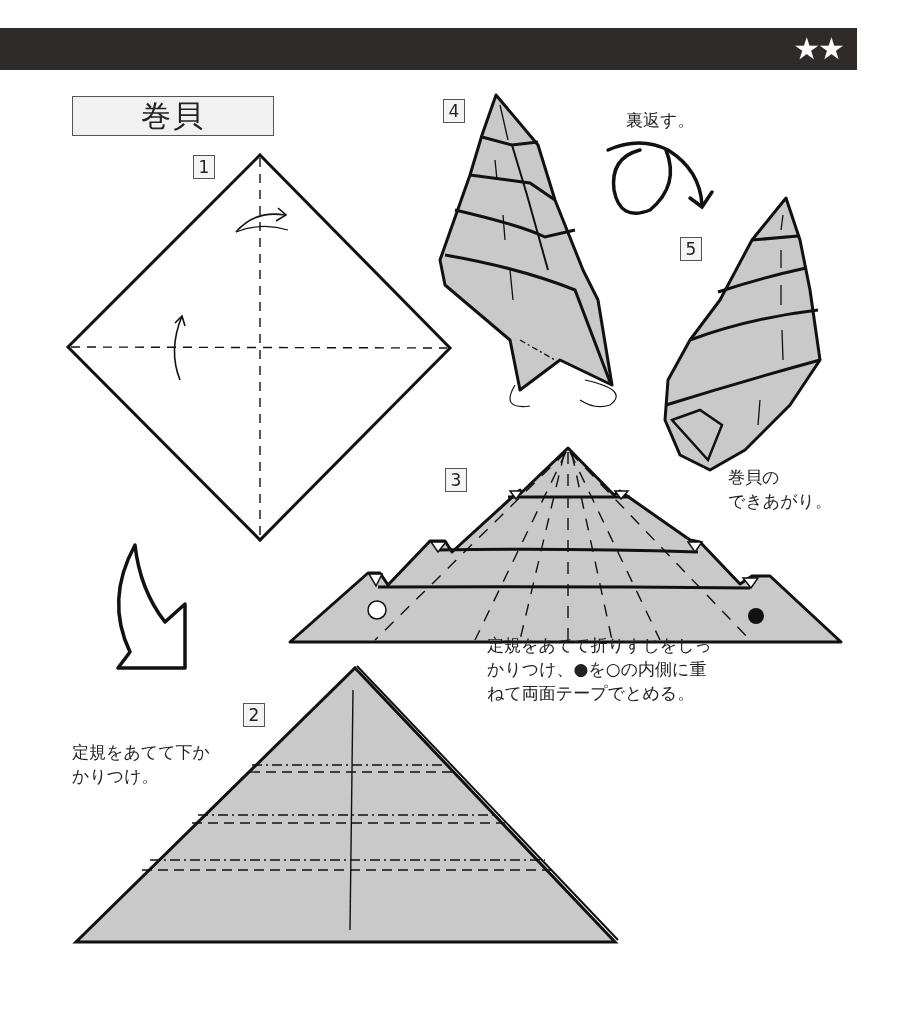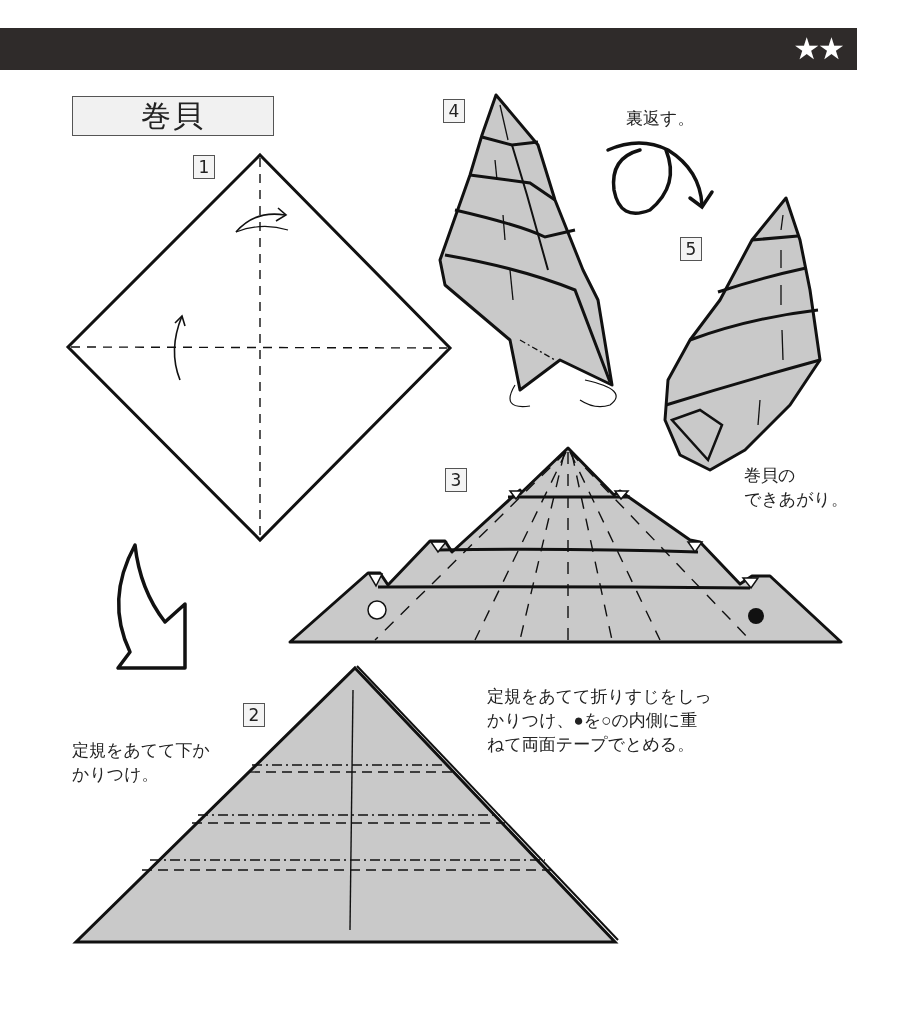--- a/index.html
+++ b/index.html
@@ -4,21 +4,21 @@
 <style>
   html, body { margin:0; padding:0; background:#ffffff; }
   body { width:911px; height:1024px; position:relative; overflow:hidden;
          font-family: "DejaVu Sans", "Liberation Sans", sans-serif; color:#222; }
   .header-bar { position:absolute; left:0; top:28px; width:857px; height:42px; background:#2f2b2a; }
   .stars { position:absolute; right:14px; top:4px; color:#ffffff; font-size:30px; letter-spacing:-2px; line-height:34px; }
   .title-box { position:absolute; left:72px; top:96px; width:200px; height:38px; background:#f1f1f1; border:1.5px solid #555;
                display:flex; align-items:center; justify-content:center; font-size:30px; color:#222; letter-spacing:2px; }
   .step-num { position:absolute; width:20px; height:22px; border:1.5px solid #555; background:#f4f4f4;
               font-size:17px; line-height:22px; text-align:center; color:#222; }
-  .caption { position:absolute; font-size:17px; line-height:24px; color:#222; white-space:pre;font-family:Liberation Mono, monospace; }
+  .caption { position:absolute; font-size:17px; line-height:24px; color:#222; white-space:pre; }
   svg.diagram { position:absolute; left:0; top:0; }
 </style>
 </head>
 <body>
 
 <div class="header-bar">
   <span class="stars">★★</span>
 </div>
 
 <div class="title-box">
@@ -124,19 +124,19 @@
   </g>
 </svg>
 
 <div class="step-num" style="left:193px;top:155px;">1</div>
 <div class="step-num" style="left:243px;top:703px;">2</div>
 <div class="step-num" style="left:445px;top:468px;">3</div>
 <div class="step-num" style="left:443px;top:99px;">4</div>
 <div class="step-num" style="left:680px;top:237px;">5</div>
 
 <div class="caption" style="left:626px;top:108px;">裏返す。</div>
-<div class="caption" style="left:744px;top:465px;">巻貝の
+<div class="caption" style="left:728px;top:465px;">巻貝の
 できあがり。</div>
-<div class="caption" style="left:487px;top:686px;">定規をあてて折りすじをしっ
+<div class="caption" style="left:487px;top:633px;">定規をあてて折りすじをしっ
 かりつけ、●を○の内側に重
 ねて両面テープでとめる。</div>
 <div class="caption" style="left:72px;top:740px;">定規をあてて下か
 かりつけ。</div>
 
 </body></html>

